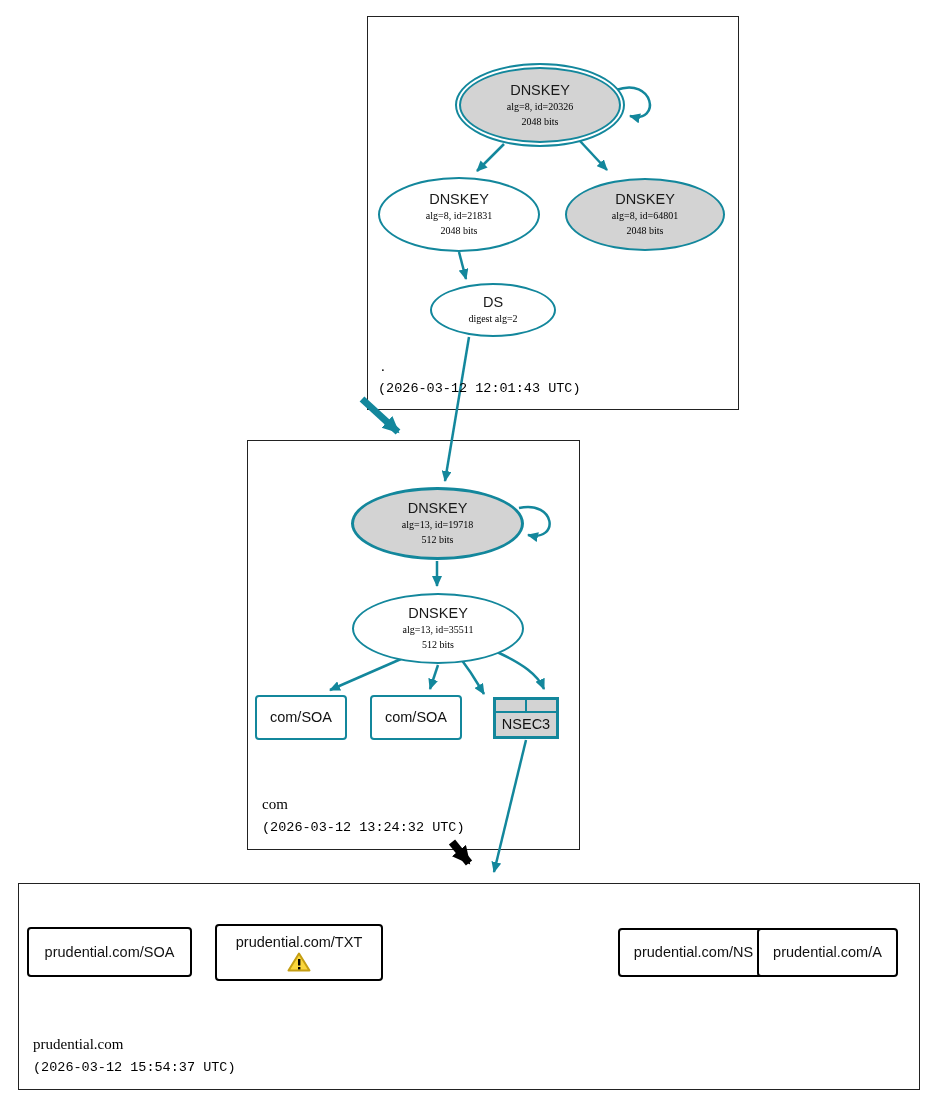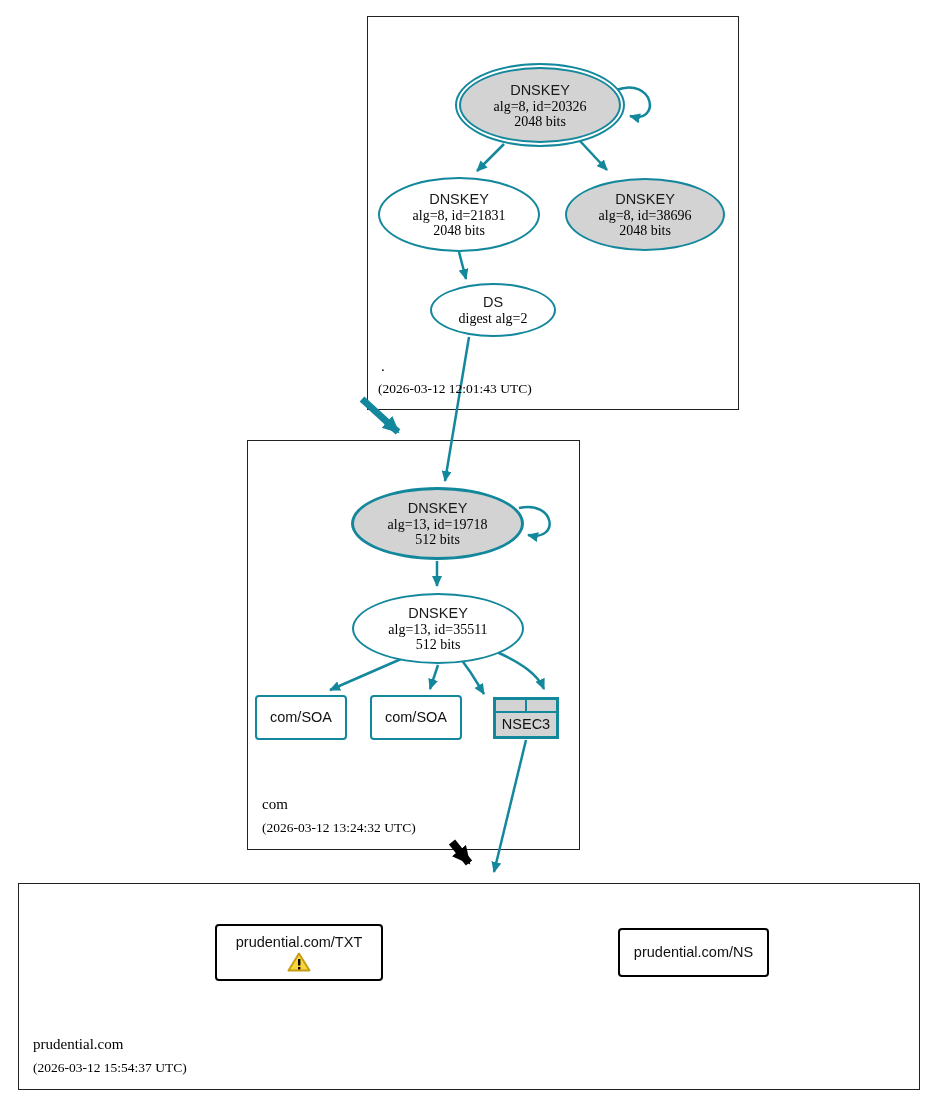--- a/index.html
+++ b/index.html
@@ -7,40 +7,40 @@
     position:relative;width:935px;height:1104px;background:#ffffff;
     font-family:"Liberation Sans",sans-serif;overflow:hidden;padding-left:33px;
   }
   .zone-box{
     position:absolute;border:1px solid #222;background:transparent;z-index:1;
   }
   .zone-label{
     position:absolute;font-family:"Liberation Serif",serif;font-size:15px;color:#000;z-index:3;
   }
   .zone-ts{
-    position:absolute;font-family:Liberation Serif, serif;font-size:13.5px;color:#000;z-index:3;
+    position:absolute;font-family:Liberation Mono, monospace;font-size:13.5px;color:#000;z-index:3;
   }
   #edges{position:absolute;left:0;top:0;z-index:2;}
   .node{position:absolute;z-index:3;box-sizing:border-box;}
   .ellipse{
     border-radius:50%;display:flex;flex-direction:column;align-items:center;justify-content:center;
     text-align:center;background:#ffffff;border:2px solid #13879c;
   }
   .ellipse.gray{background:#d3d3d3;}
   .ellipse.thick{border-width:3px;}
   .double-outer{
     border-radius:50%;border:2px solid #13879c;display:flex;align-items:center;justify-content:center;
     background:#ffffff;
   }
   .double-inner{
     border-radius:50%;border:2px solid #13879c;background:#d3d3d3;width:calc(100% - 8px);height:calc(100% - 8px);
     display:flex;flex-direction:column;align-items:center;justify-content:center;text-align:center;
   }
   .node-title{font-size:14.5px;color:#1a1a1a;line-height:17px;}
-  .node-detail{font-family:"Liberation Serif",serif;font-size:14px;color:#000;line-height:15px;}
+  .node-detail{font-family:"Liberation Serif",serif;font-size:10px;color:#000;line-height:15px;}
   .rr-rounded{
     border-radius:4px;display:flex;flex-direction:column;align-items:center;justify-content:center;
     background:#ffffff;text-align:center;
   }
   .rr-teal{border:2px solid #13879c;}
   .rr-black{border:2px solid #000000;}
   .rr-label{font-size:14.5px;color:#111;line-height:17px;}
   .nsec3{
     background:#d3d3d3;border:3px solid #13879c;display:flex;flex-direction:column;
   }
@@ -100,21 +100,21 @@
   </div>
 
   <div class="node ellipse" style="left:378px;top:177px;width:162px;height:75px;">
     <div class="node-title">DNSKEY</div>
     <div class="node-detail">alg=8, id=21831</div>
     <div class="node-detail">2048 bits</div>
   </div>
 
   <div class="node ellipse gray" style="left:565px;top:178px;width:160px;height:73px;">
     <div class="node-title">DNSKEY</div>
-    <div class="node-detail">alg=8, id=38696</div>
+    <div class="node-detail">alg=8, id=64801</div>
     <div class="node-detail">2048 bits</div>
   </div>
 
   <div class="node ellipse" style="left:430px;top:283px;width:126px;height:54px;">
     <div class="node-title">DS</div>
     <div class="node-detail">digest alg=2</div>
   </div>
 
   <div class="zone-label" style="left:381px;top:358px;">.</div>
   <div class="zone-ts" style="left:378px;top:381px;">(2026-03-12 12:01:43 UTC)</div>
@@ -144,32 +144,38 @@
       <div class="nsec3-cell-r"></div>
     </div>
     <div class="nsec3-body">
       <div class="rr-label">NSEC3</div>
     </div>
   </div>
 
   <div class="zone-label" style="left:262px;top:796px;">com</div>
   <div class="zone-ts" style="left:262px;top:820px;">(2026-03-12 13:24:32 UTC)</div>
 
+  <div class="node rr-rounded rr-black" style="left:27px;top:927px;width:165px;height:50px;">
+    <div class="rr-label">prudential.com/SOA</div>
+  </div>
 
   <div class="node rr-rounded rr-black" style="left:215px;top:924px;width:168px;height:57px;">
     <div class="rr-label">prudential.com/TXT</div>
     <svg class="warn" width="24" height="20" viewBox="0 0 24 20">
       <path d="M12,1.5 L22.5,18.5 L1.5,18.5 z" fill="#fad63c" stroke="#c59e13" stroke-width="2" stroke-linejoin="round"></path>
       <rect x="11" y="7" width="2.4" height="6.5" fill="#000"></rect>
       <rect x="11" y="15" width="2.4" height="2.4" fill="#000"></rect>
     </svg>
   </div>
 
 
   <div class="node rr-rounded rr-black" style="left:582px;top:928px;width:151px;height:49px;margin-left:36px;">
     <div class="rr-label">prudential.com/NS</div>
   </div>
 
+  <div class="node rr-rounded rr-black" style="left:757px;top:928px;width:141px;height:49px;">
+    <div class="rr-label">prudential.com/A</div>
+  </div>
 
   <div class="zone-label" style="left:33px;top:1036px;">prudential.com</div>
   <div class="zone-ts" style="left:33px;top:1060px;">(2026-03-12 15:54:37 UTC)</div>
 
 </div>
 
 </body></html>

